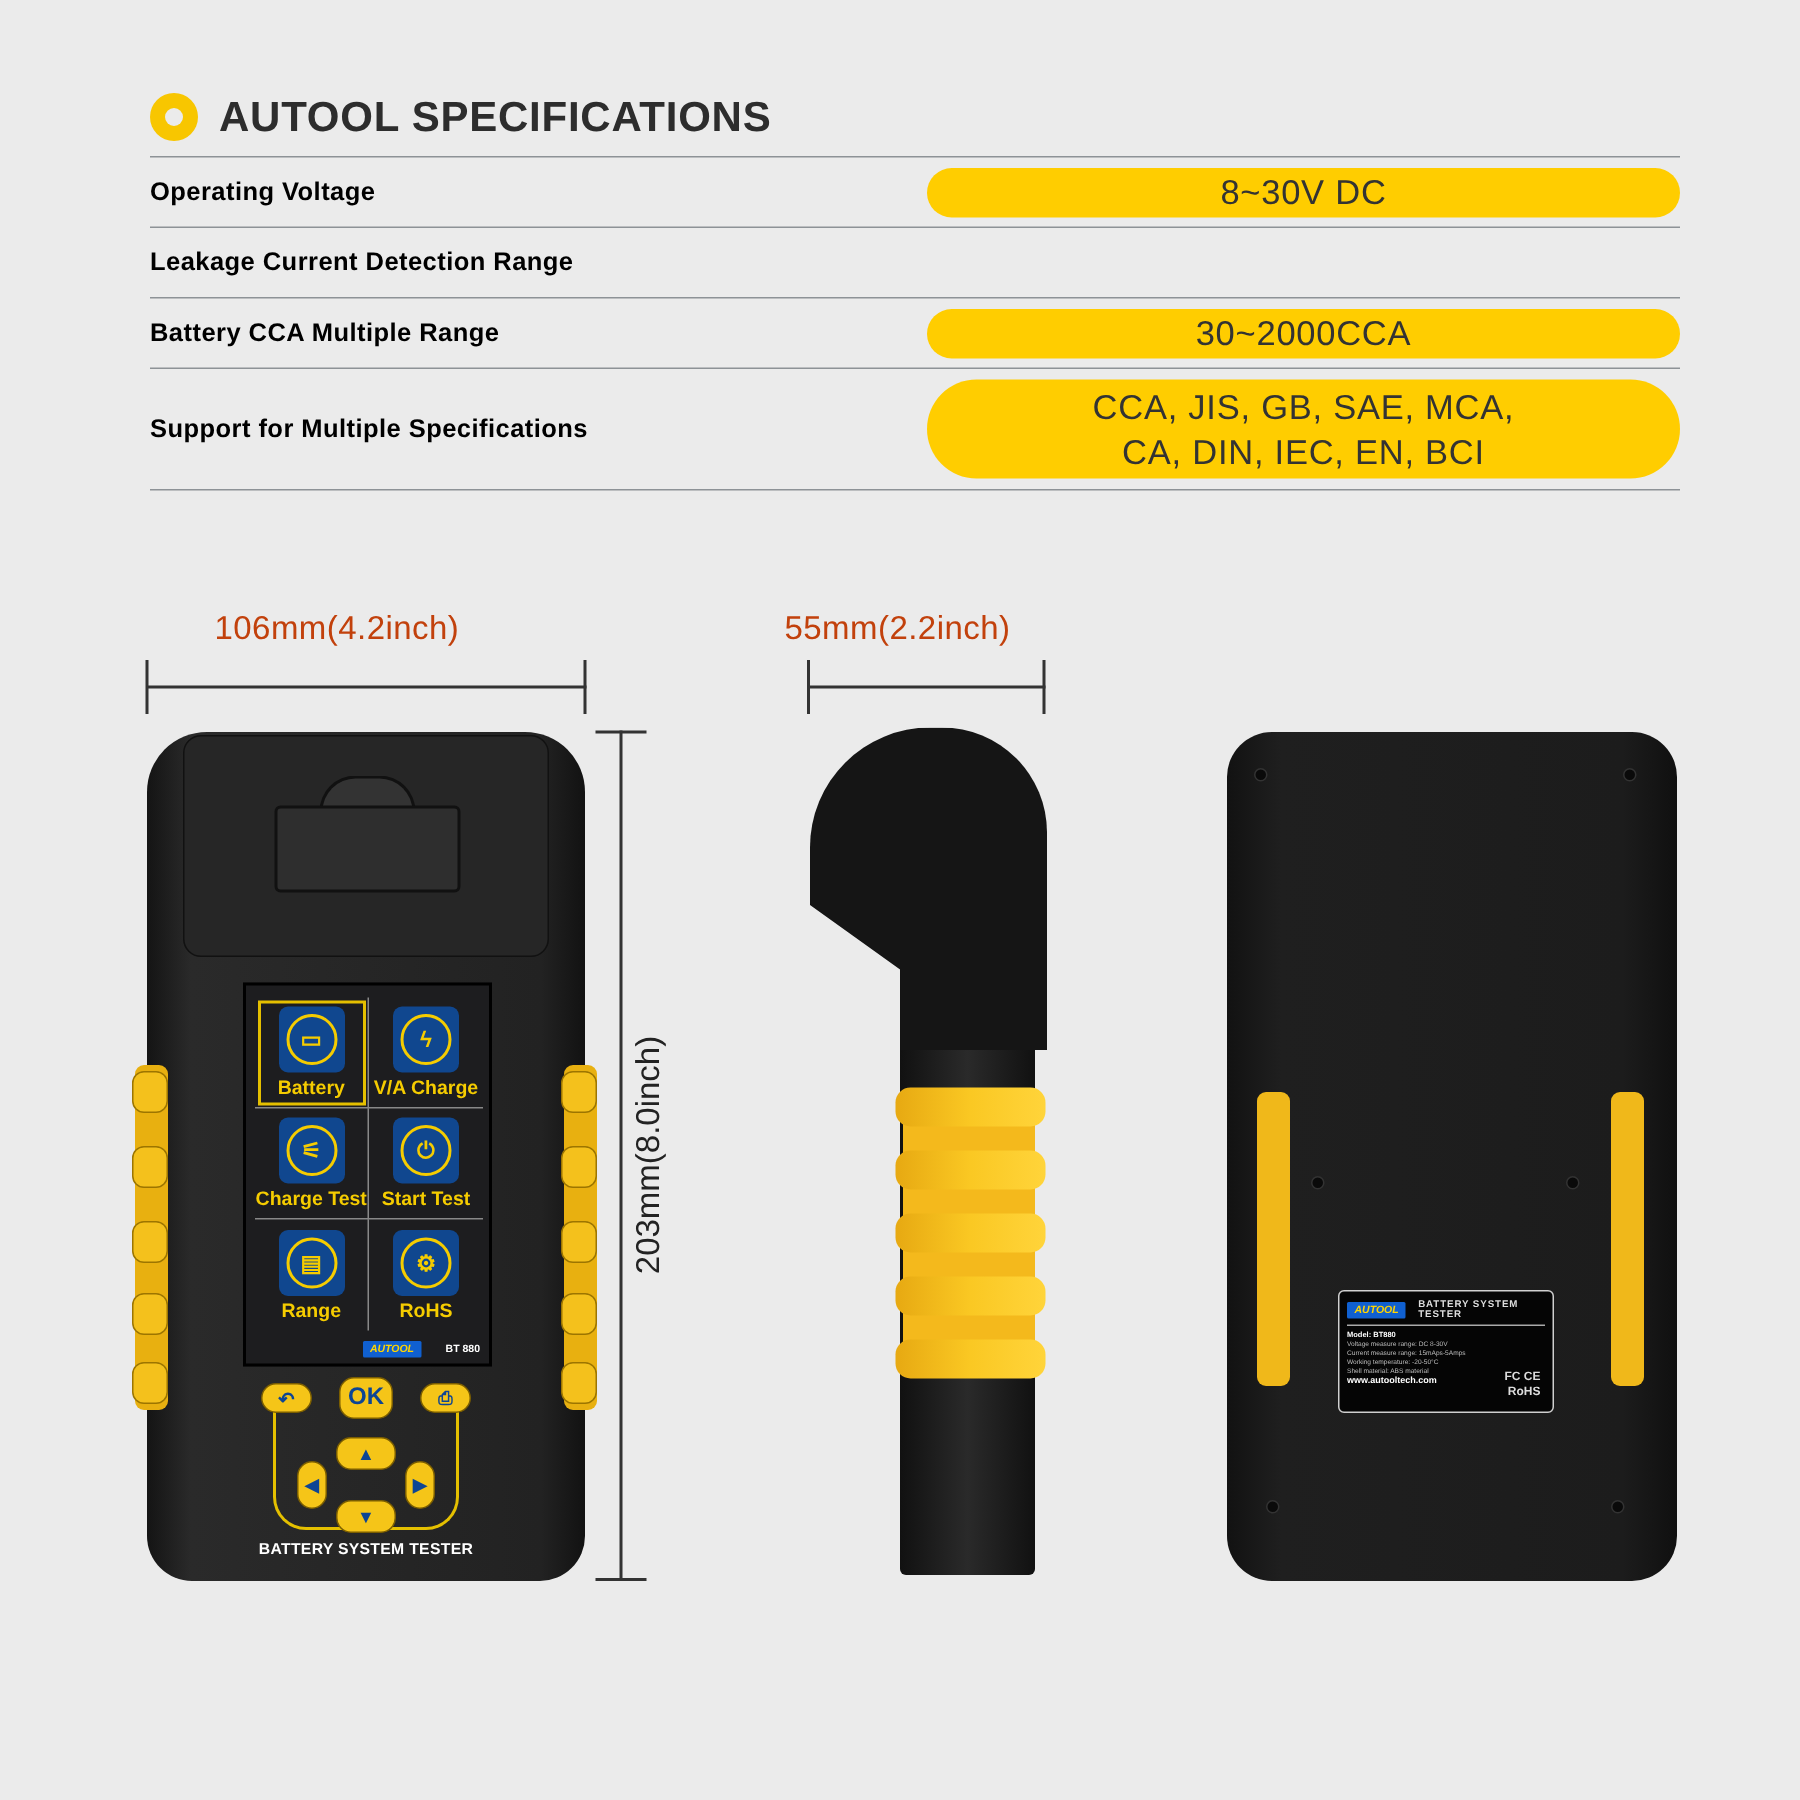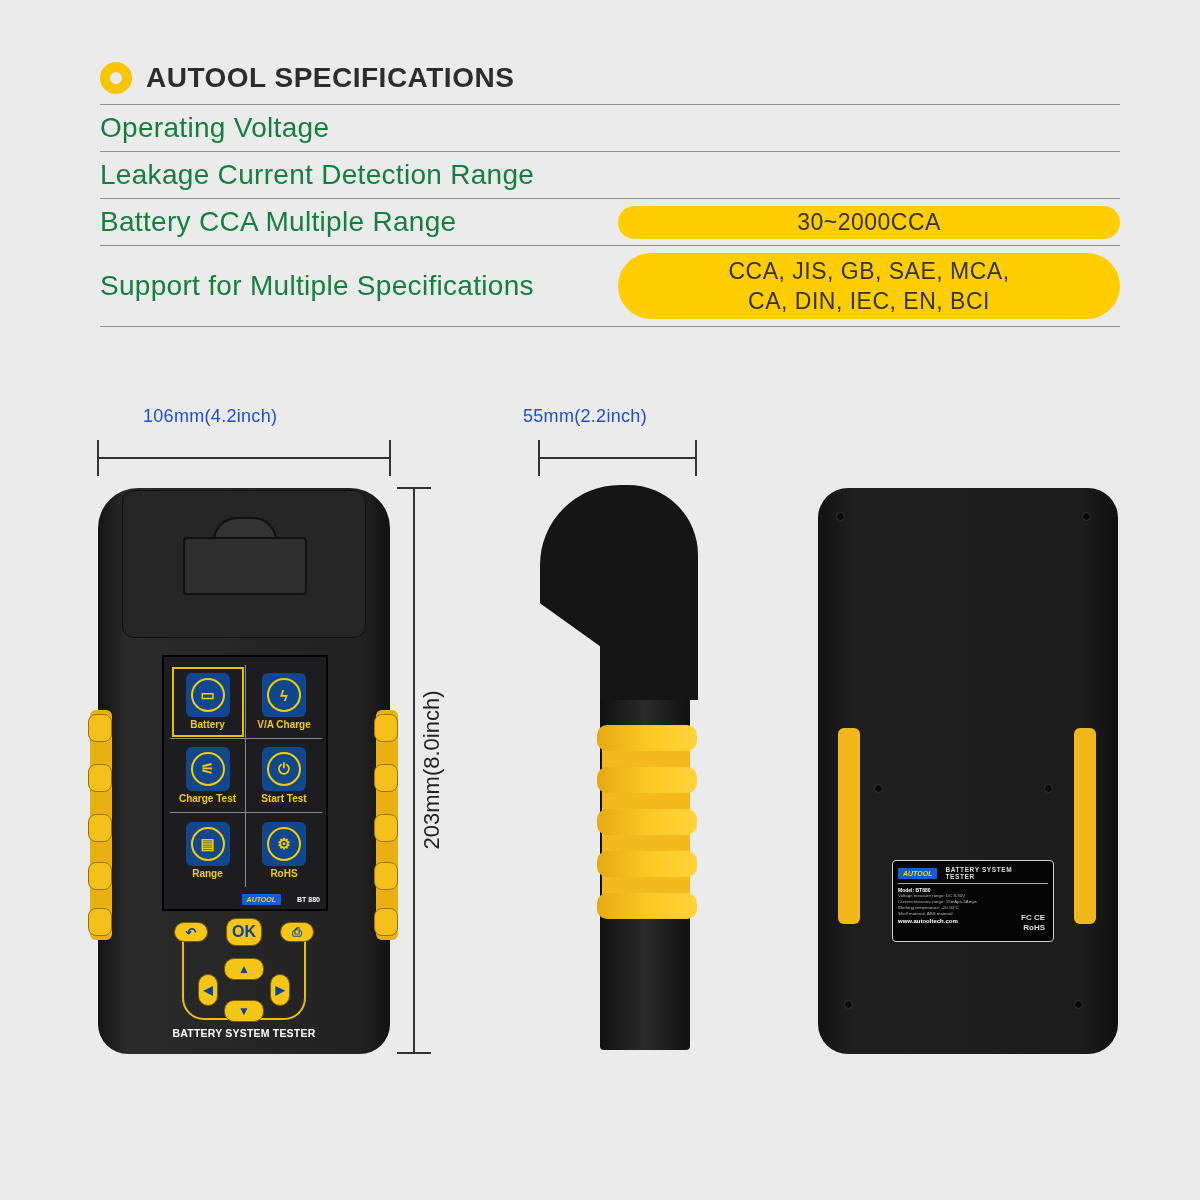--- a/index.html
+++ b/index.html
@@ -5,78 +5,79 @@
 *{box-sizing:border-box;margin:0;padding:0}
 body{width:1200px;height:1200px;background:#ebebeb;font-family:"Liberation Sans",sans-serif;position:relative;overflow:hidden;color:#2b2b2b}
 .title-row{position:absolute;left:100px;top:62px;display:flex;align-items:center;gap:14px}
 .title-dot{width:32px;height:32px;border-radius:50%;background:#f8c600;position:relative}
 .title-dot::after{content:"";position:absolute;left:10px;top:10px;width:12px;height:12px;border-radius:50%;background:#ebebeb}
 .title-text{font-size:28px;font-weight:700;letter-spacing:.5px;color:#2d2d2d}
 .specs{position:absolute;left:100px;top:104px;width:1020px}
 .spec-row{display:flex;align-items:center;border-top:1.5px solid #8d9296;height:47px}
 .spec-row.tall{height:82px}
 .spec-row:last-child{border-bottom:1.5px solid #8d9296}
-.spec-label{flex:0 0 518px;font-size:28px;font-weight:400;color:#15803d;letter-spacing:.3px}
+.spec-label{flex:0 0 518px;font-size:17px;font-weight:700;color:#000000;letter-spacing:.3px}
 .spec-val{flex:1;background:#ffcd00;border-radius:18px;height:33px;display:flex;align-items:center;justify-content:center;font-size:23px;color:#333;letter-spacing:.5px;text-align:center;line-height:30px}
 .tall .spec-val{height:66px;border-radius:33px;white-space:pre-line}
-.dim-label{position:absolute;font-size:18px;color:#1d4ed8;letter-spacing:.3px}
+.dim-label{position:absolute;font-size:22px;color:#c2410c;letter-spacing:.3px}
 .hline{position:absolute;height:2px;background:#333}
 .vtick{position:absolute;width:2px;background:#333}
 .vlabel{position:absolute;left:432px;top:770px;transform:translate(-50%,-50%) rotate(-90deg);font-size:22px;color:#222;white-space:nowrap}
 
 .dev{position:absolute;background:#1c1c1c}
 .front{left:98px;top:488px;width:292px;height:566px;border-radius:40px 40px 30px 30px;background:linear-gradient(90deg,#141414,#2a2a2a 10%,#222 90%,#121212)}
 .printer{position:absolute;left:24px;top:2px;width:244px;height:148px;border-radius:12px;background:#262626;border:1px solid #111}
 .paper-door{position:absolute;left:60px;top:46px;width:124px;height:58px;background:#2e2e2e;border:2px solid #111;border-radius:4px}
 .paper-bump{position:absolute;left:90px;top:26px;width:64px;height:24px;background:#333;border-radius:32px 32px 0 0;border:2px solid #111;border-bottom:none}
 .screen{position:absolute;left:64px;top:167px;width:166px;height:256px;background:#1d1d1f;border:2px solid #000}
 .grid{position:absolute;left:6px;top:8px;width:152px;height:222px;display:grid;grid-template-columns:1fr 1fr;grid-template-rows:1fr 1fr 1fr}
 .cell{display:flex;flex-direction:column;align-items:center;justify-content:center;gap:2px;border-color:#777}
 .cell:nth-child(odd){border-right:1px solid #888}
 .cell:nth-child(1),.cell:nth-child(2),.cell:nth-child(3),.cell:nth-child(4){border-bottom:1px solid #888}
 .cell.sel{outline:2px solid #e5c000;outline-offset:-4px}
 .tile{width:44px;height:44px;background:#10478f;border-radius:6px;display:flex;align-items:center;justify-content:center}
 .ring{width:34px;height:34px;border:2px solid #f5cc00;border-radius:50%;display:flex;align-items:center;justify-content:center;color:#f5cc00;font-size:15px;font-weight:700}
-.cell-label{font-size:10px;font-weight:700;color:#f5cc00}
+.cell-label{font-size:13px;font-weight:700;color:#f5cc00}
 .scr-foot{position:absolute;left:0;bottom:4px;width:100%;display:flex;justify-content:flex-end;align-items:center;gap:16px;padding-right:6px}
 .autool{background:#1060d0;color:#ffd400;font-size:7px;font-weight:700;font-style:italic;padding:2px 5px;border-radius:1px}
 .model{font-size:7px;font-weight:700;color:#fff}
 .keypad{position:absolute;left:76px;top:430px;width:140px;height:110px}
 .kp-frame{position:absolute;left:8px;top:16px;width:124px;height:86px;border:2px solid #e5c000;border-top:none;border-radius:0 0 22px 22px}
 .key{position:absolute;background:#f5c518;border-radius:10px;display:flex;align-items:center;justify-content:center;color:#0d4594;font-weight:700;border:1px solid #7a5d00}
 .brand-line{position:absolute;left:0;width:100%;top:539px;text-align:center;color:#fff;font-size:10.5px;font-weight:700;letter-spacing:.2px}
 .bumper{position:absolute;width:22px;background:#f0b81a;border-radius:6px}
 .bump-seg{position:absolute;width:24px;height:28px;background:#f4c11c;border-radius:8px;border:1px solid #9c7500}
 .side{position:absolute;left:540px;top:485px;width:158px;height:570px}
 .side-head{position:absolute;left:0;top:0;width:158px;height:215px;background:#151515;border-radius:80px 70px 0 0;clip-path:polygon(0 0,100% 0,100% 100%,38% 100%,38% 75%,0 55%)}
 .side-body{position:absolute;left:60px;top:120px;width:90px;height:445px;background:linear-gradient(90deg,#111,#2a2a2a 50%,#111);border-radius:4px}
 .grip{position:absolute;left:57px;width:100px;height:26px;background:linear-gradient(90deg,#e7a912,#fac823 50%,#ffd43a);border-radius:10px}
 .grip-core{position:absolute;left:62px;top:245px;width:88px;height:170px;background:#f4b91c}
 .back{left:818px;top:488px;width:300px;height:566px;border-radius:30px;background:linear-gradient(90deg,#121212,#1f1f1f 12%,#1c1c1c 88%,#101010)}
-.label-plate{position:absolute;left:74px;top:372px;width:162px;height:82px;background:#050505;border:1.5px solid #d0d0d0;border-radius:4px;padding:5px}
+.label-plate{position:absolute;left:74px;top:372px;width:144px;height:82px;background:#050505;border:1.5px solid #d0d0d0;border-radius:4px;padding:5px}
 .lp-head{display:flex;gap:8px;align-items:center;border-bottom:1px solid #aaa;padding-bottom:3px}
 .lp-title{color:#ddd;font-size:6.5px;font-weight:700;letter-spacing:.6px;line-height:7px;white-space:pre-line}
 .lp-lines{margin-top:3px}
 .lp-line{color:#bbb;font-size:4.4px;line-height:6px}
 .lp-model{color:#fff;font-size:5px;font-weight:700}
 .lp-url{color:#fff;font-size:6px;font-weight:700;margin-top:1px}
 .lp-cert{position:absolute;right:8px;bottom:8px;color:#ddd;font-size:8px;font-weight:700;text-align:right;line-height:10px;white-space:pre-line}
 .screw{position:absolute;width:9px;height:9px;border-radius:50%;background:#0a0a0a;border:1px solid #333}
 </style>
 </head>
 <body>
 
 <div class="title-row">
   <span class="title-dot"></span>
   <span class="title-text">AUTOOL SPECIFICATIONS</span>
 </div>
 
 <div class="specs">
   <div class="spec-row">
     <div class="spec-label">Operating Voltage</div>
+    <div class="spec-val">8~30V DC</div>
   </div>
   <div class="spec-row">
     <div class="spec-label">Leakage Current Detection Range</div>
   </div>
   <div class="spec-row">
     <div class="spec-label">Battery CCA Multiple Range</div>
     <div class="spec-val">30~2000CCA</div>
   </div>
   <div class="spec-row tall">
     <div class="spec-label">Support for Multiple Specifications</div>

